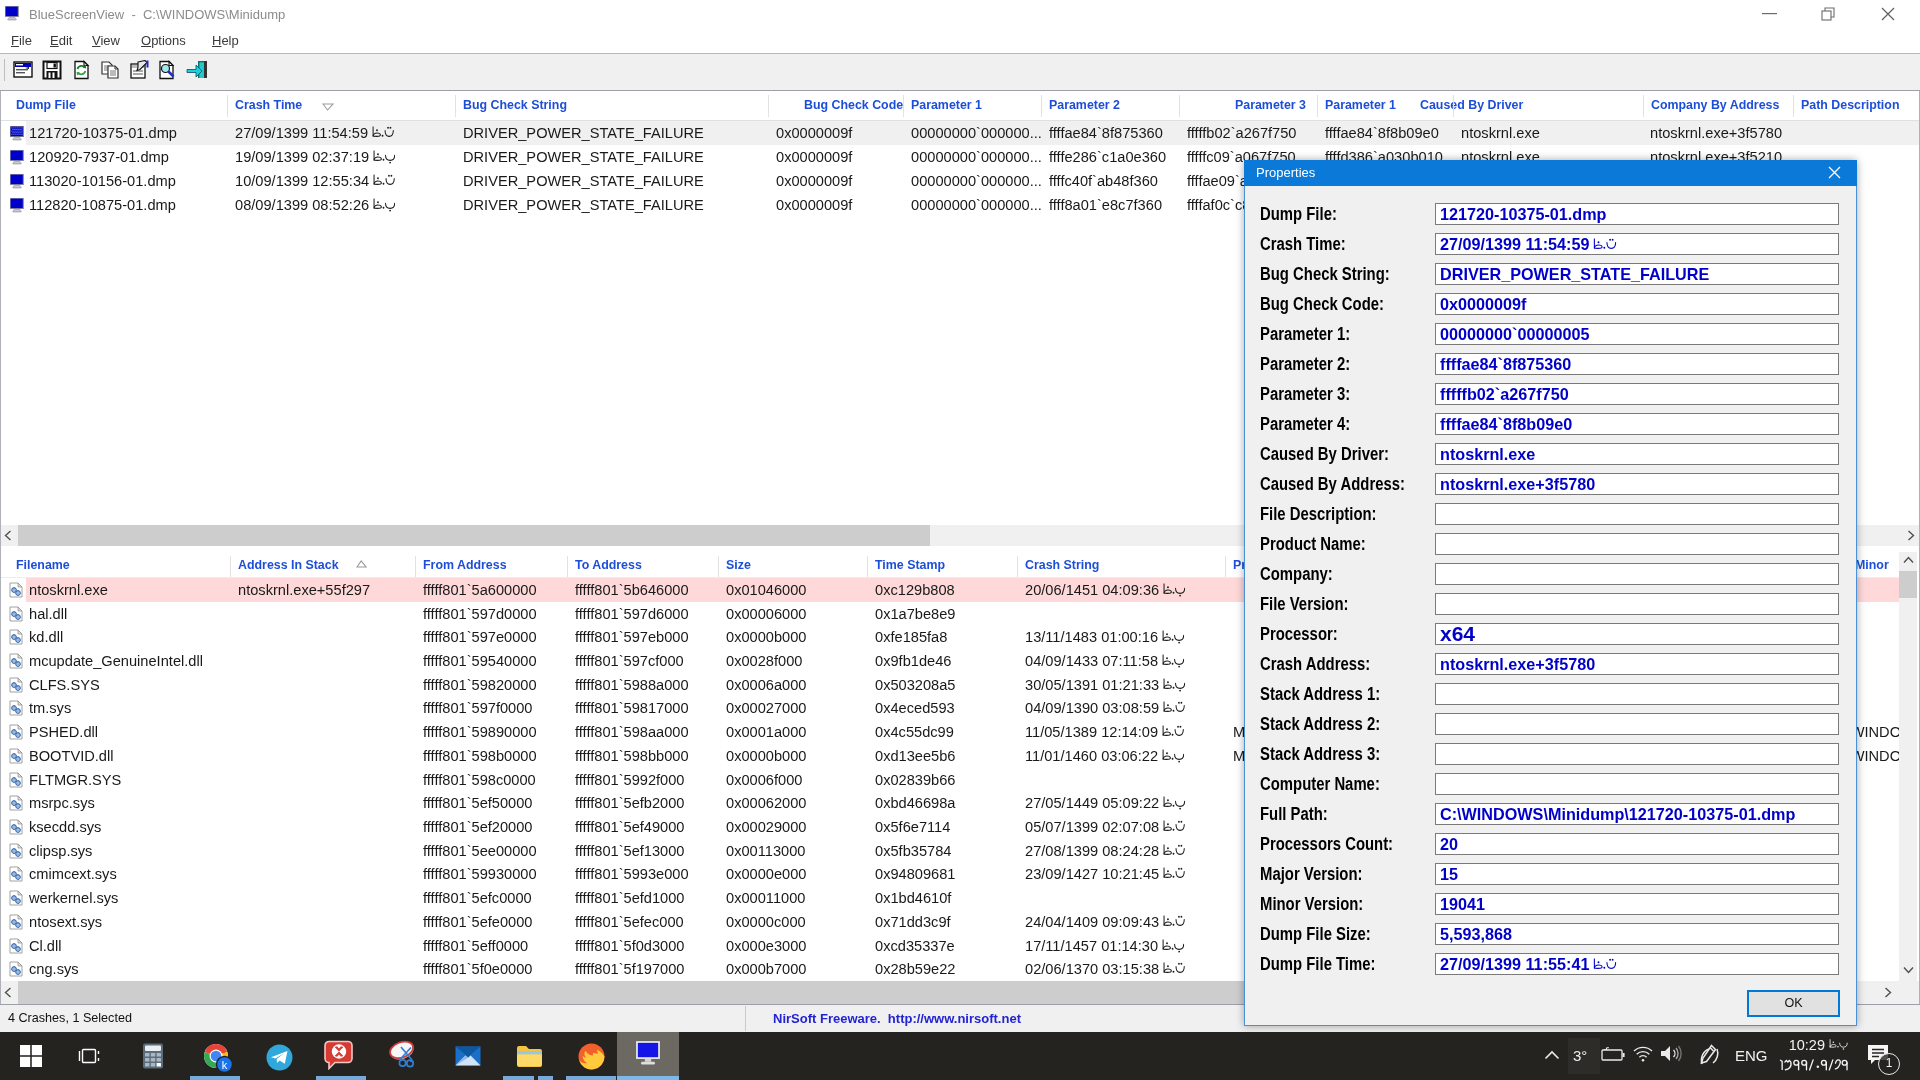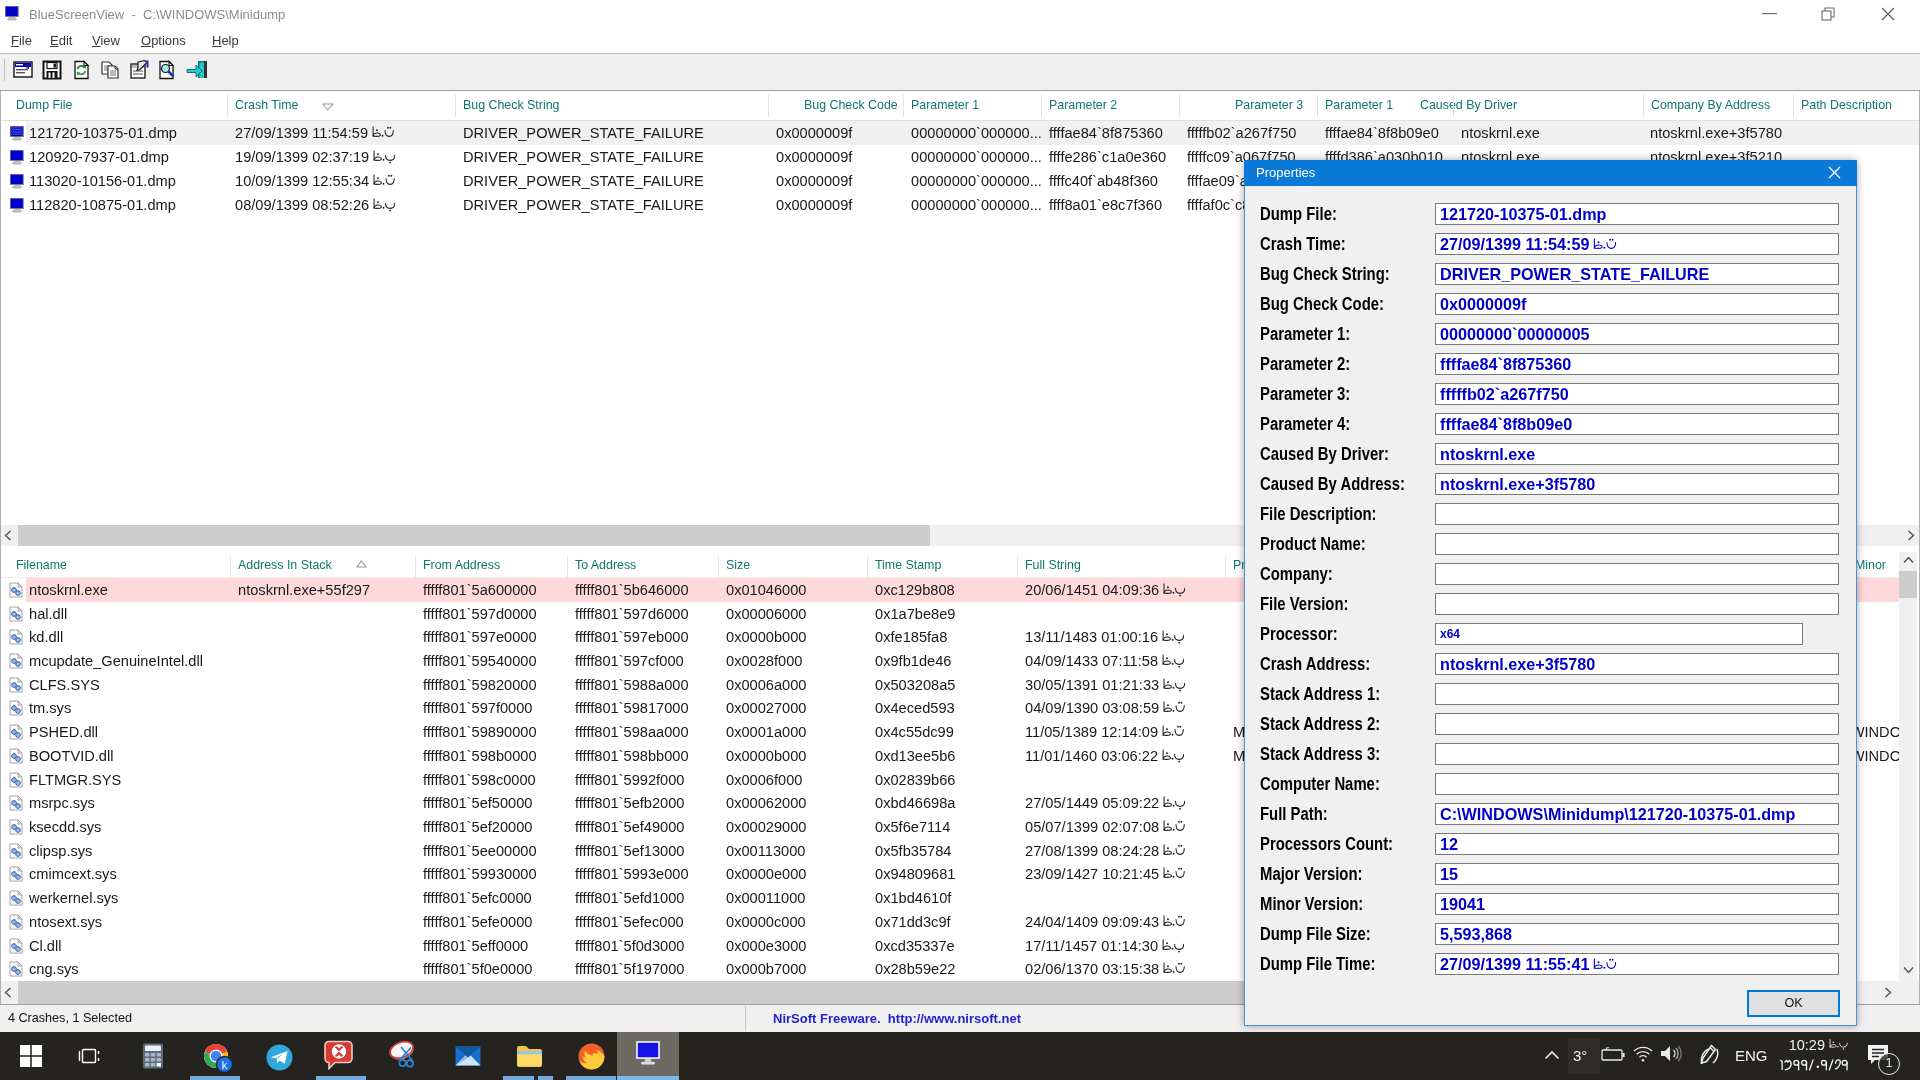--- a/index.html
+++ b/index.html
@@ -1,18 +1,18 @@
 <!DOCTYPE html>
 <html><head><meta charset="utf-8">
 <style>
 html,body{margin:0;padding:0;width:1920px;height:1080px;overflow:hidden;background:#fff;
 font-family:"Liberation Sans",sans-serif;}
 .a{position:absolute;}
 .t{position:absolute;white-space:nowrap;font-size:15.4px;color:#191919;line-height:24px;height:24px;transform:scaleX(0.95);transform-origin:0 50%;}
-.hd{position:absolute;white-space:nowrap;font-size:12.4px;color:#0f766e;}
+.hd{position:absolute;white-space:nowrap;font-size:12.4px;color:#1d4ed8;font-weight:bold;}
 svg{display:block}
 .ic{position:absolute;}
 </style></head>
 <body>
 <svg width="0" height="0" style="position:absolute">
 <defs>
 
 <symbol id="mon" viewBox="0 0 16 16">
  <rect x="1" y="1" width="14" height="11" fill="#9a9a9a"></rect>
  <rect x="1.6" y="1.6" width="12.2" height="9.6" fill="#0000cc"></rect>
@@ -303,21 +303,21 @@
     <path d="M1.5 1 L6.5 5.5 L1.5 10" fill="none" stroke="#505050" stroke-width="1.4"></path>
   </svg>
 <div class="a" style="left:0;top:546px;width:1920px;height:6px;background:#ffffff"></div>
 <div class="a" style="left:0;top:552px;width:1920px;height:452px;background:#ffffff"></div>
 <div class="hd" style="left:16px;top:558px">Filename</div>
 <div class="hd" style="left:238px;top:558px">Address In Stack</div>
 <div class="hd" style="left:423px;top:558px">From Address</div>
 <div class="hd" style="left:575px;top:558px">To Address</div>
 <div class="hd" style="left:726px;top:558px">Size</div>
 <div class="hd" style="left:875px;top:558px">Time Stamp</div>
-<div class="hd" style="left:1025px;top:558px">Full String</div>
+<div class="hd" style="left:1025px;top:558px">Crash String</div>
 <div class="hd" style="left:1233px;top:558px">Product Name</div>
 <div class="hd" style="left:1855px;top:558px">Minor</div>
 <div class="a" style="left:230px;top:556px;width:1px;height:22px;background:#e2e2e2"></div>
 <div class="a" style="left:415px;top:556px;width:1px;height:22px;background:#e2e2e2"></div>
 <div class="a" style="left:567px;top:556px;width:1px;height:22px;background:#e2e2e2"></div>
 <div class="a" style="left:718px;top:556px;width:1px;height:22px;background:#e2e2e2"></div>
 <div class="a" style="left:867px;top:556px;width:1px;height:22px;background:#e2e2e2"></div>
 <div class="a" style="left:1017px;top:556px;width:1px;height:22px;background:#e2e2e2"></div>
 <div class="a" style="left:1225px;top:556px;width:1px;height:22px;background:#e2e2e2"></div>
 <svg class="ic" style="left:356px;top:560px" width="11" height="8" viewBox="0 0 11 8">
@@ -597,35 +597,35 @@
 <div class="a" style="left:1435px;top:473px;width:404px;height:22px;background:#fff;border:1px solid #7a7a7a;box-sizing:border-box;z-index:52;line-height:20px;font-size:16.2px;font-weight:bold;color:#0000c8;padding-left:4px;white-space:nowrap;overflow:hidden">ntoskrnl.exe+3f5780</div>
 <div class="a" style="left:1260px;top:503px;height:22px;line-height:22px;font-size:17.5px;font-weight:bold;color:#000;z-index:52;white-space:nowrap;transform:scaleX(0.85);transform-origin:0 50%">File Description:</div>
 <div class="a" style="left:1435px;top:503px;width:404px;height:22px;background:#fff;border:1px solid #7a7a7a;box-sizing:border-box;z-index:52;line-height:20px;font-size:16.2px;font-weight:bold;color:#0000c8;padding-left:4px;white-space:nowrap;overflow:hidden"></div>
 <div class="a" style="left:1260px;top:533px;height:22px;line-height:22px;font-size:17.5px;font-weight:bold;color:#000;z-index:52;white-space:nowrap;transform:scaleX(0.85);transform-origin:0 50%">Product Name:</div>
 <div class="a" style="left:1435px;top:533px;width:404px;height:22px;background:#fff;border:1px solid #7a7a7a;box-sizing:border-box;z-index:52;line-height:20px;font-size:16.2px;font-weight:bold;color:#0000c8;padding-left:4px;white-space:nowrap;overflow:hidden"></div>
 <div class="a" style="left:1260px;top:563px;height:22px;line-height:22px;font-size:17.5px;font-weight:bold;color:#000;z-index:52;white-space:nowrap;transform:scaleX(0.85);transform-origin:0 50%">Company:</div>
 <div class="a" style="left:1435px;top:563px;width:404px;height:22px;background:#fff;border:1px solid #7a7a7a;box-sizing:border-box;z-index:52;line-height:20px;font-size:16.2px;font-weight:bold;color:#0000c8;padding-left:4px;white-space:nowrap;overflow:hidden"></div>
 <div class="a" style="left:1260px;top:593px;height:22px;line-height:22px;font-size:17.5px;font-weight:bold;color:#000;z-index:52;white-space:nowrap;transform:scaleX(0.85);transform-origin:0 50%">File Version:</div>
 <div class="a" style="left:1435px;top:593px;width:404px;height:22px;background:#fff;border:1px solid #7a7a7a;box-sizing:border-box;z-index:52;line-height:20px;font-size:16.2px;font-weight:bold;color:#0000c8;padding-left:4px;white-space:nowrap;overflow:hidden"></div>
 <div class="a" style="left:1260px;top:623px;height:22px;line-height:22px;font-size:17.5px;font-weight:bold;color:#000;z-index:52;white-space:nowrap;transform:scaleX(0.85);transform-origin:0 50%">Processor:</div>
-<div class="a" style="left:1435px;top:623px;width:368px;height:22px;background:#fff;border:1px solid #7a7a7a;box-sizing:border-box;z-index:52;line-height:20px;font-size:12px;font-weight:bold;color:#0000c8;padding-left:4px;white-space:nowrap;overflow:hidden">x64</div>
+<div class="a" style="left:1435px;top:623px;width:404px;height:22px;background:#fff;border:1px solid #7a7a7a;box-sizing:border-box;z-index:52;line-height:20px;font-size:21px;font-weight:bold;color:#0000c8;padding-left:4px;white-space:nowrap;overflow:hidden">x64</div>
 <div class="a" style="left:1260px;top:653px;height:22px;line-height:22px;font-size:17.5px;font-weight:bold;color:#000;z-index:52;white-space:nowrap;transform:scaleX(0.85);transform-origin:0 50%">Crash Address:</div>
 <div class="a" style="left:1435px;top:653px;width:404px;height:22px;background:#fff;border:1px solid #7a7a7a;box-sizing:border-box;z-index:52;line-height:20px;font-size:16.2px;font-weight:bold;color:#0000c8;padding-left:4px;white-space:nowrap;overflow:hidden">ntoskrnl.exe+3f5780</div>
 <div class="a" style="left:1260px;top:683px;height:22px;line-height:22px;font-size:17.5px;font-weight:bold;color:#000;z-index:52;white-space:nowrap;transform:scaleX(0.85);transform-origin:0 50%">Stack Address 1:</div>
 <div class="a" style="left:1435px;top:683px;width:404px;height:22px;background:#fff;border:1px solid #7a7a7a;box-sizing:border-box;z-index:52;line-height:20px;font-size:16.2px;font-weight:bold;color:#0000c8;padding-left:4px;white-space:nowrap;overflow:hidden"></div>
 <div class="a" style="left:1260px;top:713px;height:22px;line-height:22px;font-size:17.5px;font-weight:bold;color:#000;z-index:52;white-space:nowrap;transform:scaleX(0.85);transform-origin:0 50%">Stack Address 2:</div>
 <div class="a" style="left:1435px;top:713px;width:404px;height:22px;background:#fff;border:1px solid #7a7a7a;box-sizing:border-box;z-index:52;line-height:20px;font-size:16.2px;font-weight:bold;color:#0000c8;padding-left:4px;white-space:nowrap;overflow:hidden"></div>
 <div class="a" style="left:1260px;top:743px;height:22px;line-height:22px;font-size:17.5px;font-weight:bold;color:#000;z-index:52;white-space:nowrap;transform:scaleX(0.85);transform-origin:0 50%">Stack Address 3:</div>
 <div class="a" style="left:1435px;top:743px;width:404px;height:22px;background:#fff;border:1px solid #7a7a7a;box-sizing:border-box;z-index:52;line-height:20px;font-size:16.2px;font-weight:bold;color:#0000c8;padding-left:4px;white-space:nowrap;overflow:hidden"></div>
 <div class="a" style="left:1260px;top:773px;height:22px;line-height:22px;font-size:17.5px;font-weight:bold;color:#000;z-index:52;white-space:nowrap;transform:scaleX(0.85);transform-origin:0 50%">Computer Name:</div>
 <div class="a" style="left:1435px;top:773px;width:404px;height:22px;background:#fff;border:1px solid #7a7a7a;box-sizing:border-box;z-index:52;line-height:20px;font-size:16.2px;font-weight:bold;color:#0000c8;padding-left:4px;white-space:nowrap;overflow:hidden"></div>
 <div class="a" style="left:1260px;top:803px;height:22px;line-height:22px;font-size:17.5px;font-weight:bold;color:#000;z-index:52;white-space:nowrap;transform:scaleX(0.85);transform-origin:0 50%">Full Path:</div>
 <div class="a" style="left:1435px;top:803px;width:404px;height:22px;background:#fff;border:1px solid #7a7a7a;box-sizing:border-box;z-index:52;line-height:20px;font-size:16.2px;font-weight:bold;color:#0000c8;padding-left:4px;white-space:nowrap;overflow:hidden">C:\WINDOWS\Minidump\121720-10375-01.dmp</div>
 <div class="a" style="left:1260px;top:833px;height:22px;line-height:22px;font-size:17.5px;font-weight:bold;color:#000;z-index:52;white-space:nowrap;transform:scaleX(0.85);transform-origin:0 50%">Processors Count:</div>
-<div class="a" style="left:1435px;top:833px;width:404px;height:22px;background:#fff;border:1px solid #7a7a7a;box-sizing:border-box;z-index:52;line-height:20px;font-size:16.2px;font-weight:bold;color:#0000c8;padding-left:4px;white-space:nowrap;overflow:hidden">12</div>
+<div class="a" style="left:1435px;top:833px;width:404px;height:22px;background:#fff;border:1px solid #7a7a7a;box-sizing:border-box;z-index:52;line-height:20px;font-size:16.2px;font-weight:bold;color:#0000c8;padding-left:4px;white-space:nowrap;overflow:hidden">20</div>
 <div class="a" style="left:1260px;top:863px;height:22px;line-height:22px;font-size:17.5px;font-weight:bold;color:#000;z-index:52;white-space:nowrap;transform:scaleX(0.85);transform-origin:0 50%">Major Version:</div>
 <div class="a" style="left:1435px;top:863px;width:404px;height:22px;background:#fff;border:1px solid #7a7a7a;box-sizing:border-box;z-index:52;line-height:20px;font-size:16.2px;font-weight:bold;color:#0000c8;padding-left:4px;white-space:nowrap;overflow:hidden">15</div>
 <div class="a" style="left:1260px;top:893px;height:22px;line-height:22px;font-size:17.5px;font-weight:bold;color:#000;z-index:52;white-space:nowrap;transform:scaleX(0.85);transform-origin:0 50%">Minor Version:</div>
 <div class="a" style="left:1435px;top:893px;width:404px;height:22px;background:#fff;border:1px solid #7a7a7a;box-sizing:border-box;z-index:52;line-height:20px;font-size:16.2px;font-weight:bold;color:#0000c8;padding-left:4px;white-space:nowrap;overflow:hidden">19041</div>
 <div class="a" style="left:1260px;top:923px;height:22px;line-height:22px;font-size:17.5px;font-weight:bold;color:#000;z-index:52;white-space:nowrap;transform:scaleX(0.85);transform-origin:0 50%">Dump File Size:</div>
 <div class="a" style="left:1435px;top:923px;width:404px;height:22px;background:#fff;border:1px solid #7a7a7a;box-sizing:border-box;z-index:52;line-height:20px;font-size:16.2px;font-weight:bold;color:#0000c8;padding-left:4px;white-space:nowrap;overflow:hidden">5,593,868</div>
 <div class="a" style="left:1260px;top:953px;height:22px;line-height:22px;font-size:17.5px;font-weight:bold;color:#000;z-index:52;white-space:nowrap;transform:scaleX(0.85);transform-origin:0 50%">Dump File Time:</div>
 <div class="a" style="left:1435px;top:953px;width:404px;height:22px;background:#fff;border:1px solid #7a7a7a;box-sizing:border-box;z-index:52;line-height:20px;font-size:16.2px;font-weight:bold;color:#0000c8;padding-left:4px;white-space:nowrap;overflow:hidden">27/09/1399 11:55:41<svg width="24" height="14" viewBox="0 0 28 16" style="display:inline-block;vertical-align:-2px;margin-left:4px;color:#0000c8">
       <use href="#qz"></use>
     </svg></div>

